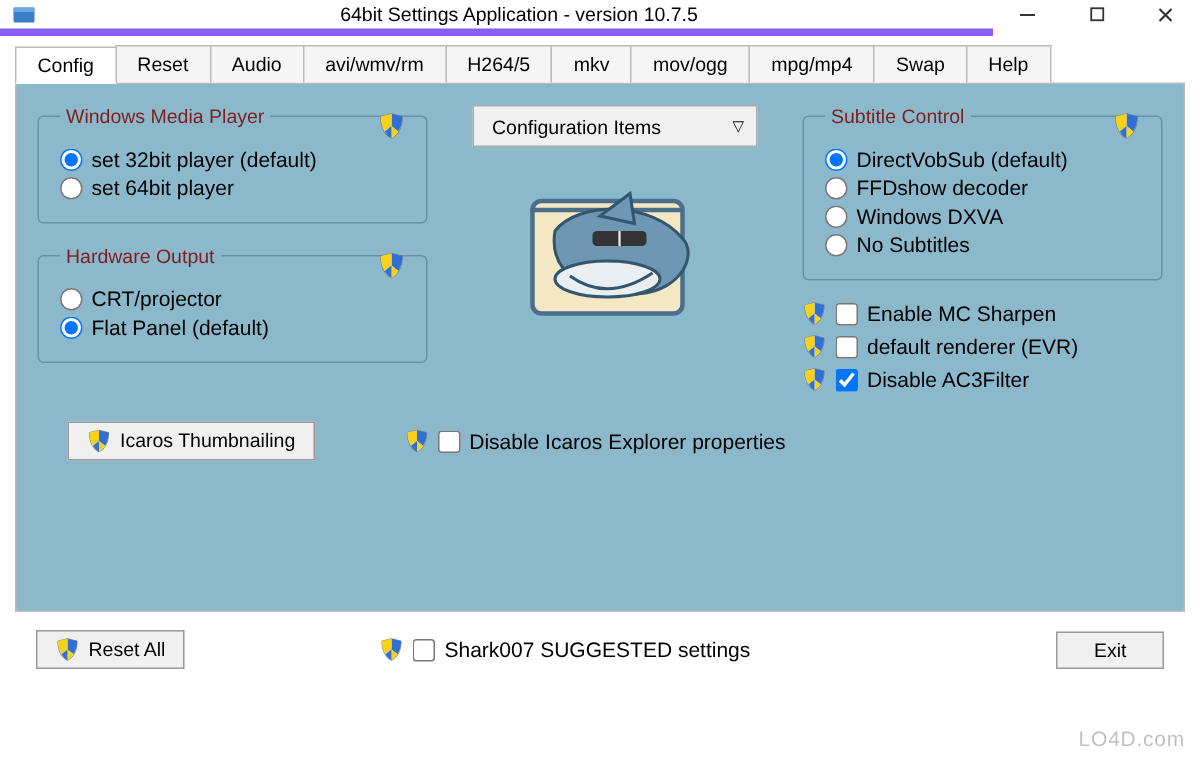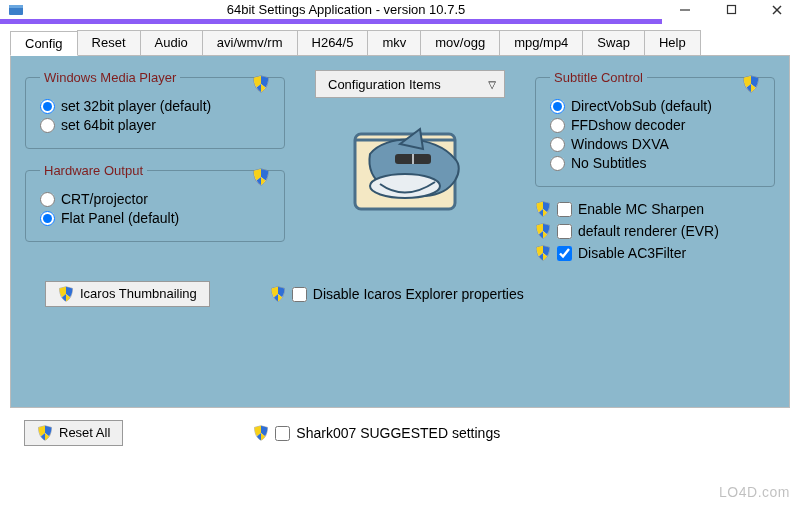--- a/index.html
+++ b/index.html
@@ -350,16 +350,19 @@
     </button>
     <div style="width:110px"></div>
     <label class="check-row">
       <svg class="shield-small" viewBox="0 0 20 20">
           <use href="#shield-g"></use>
         </svg>
       <input type="checkbox" style="">
       <span>Shark007 SUGGESTED settings</span>
     </label>
     <div class="spacer"></div>
+    <button class="btn" style="padding:4px 24px">
+      <span>Exit</span>
+    </button>
   </div>
 </div>
 
 <div class="watermark">LO4D.com</div>
 
 </body></html>

